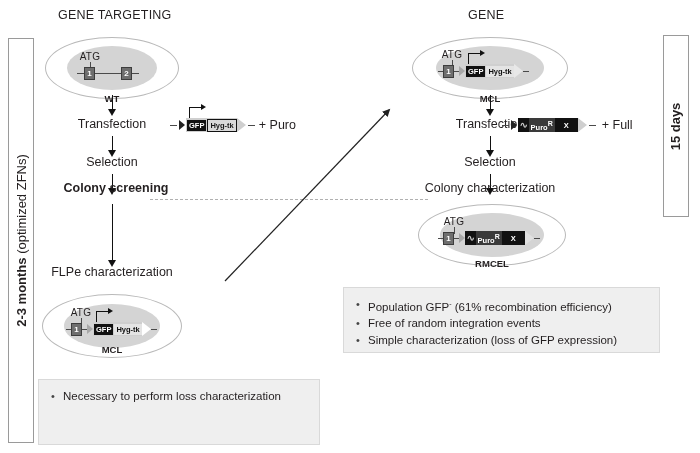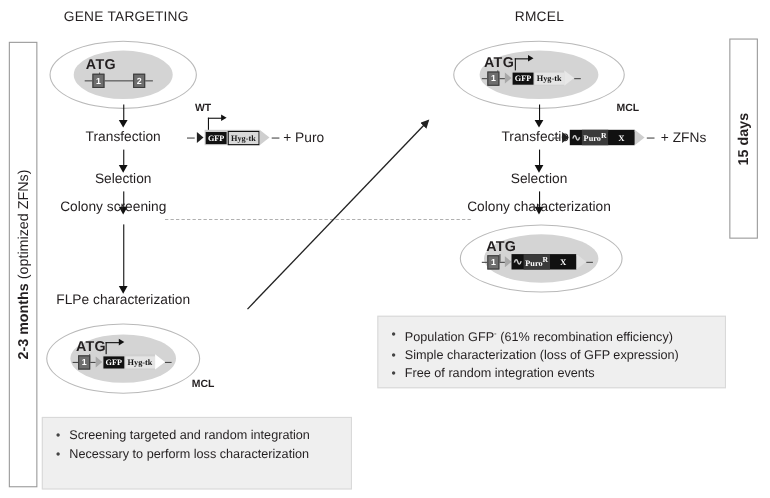--- a/index.html
+++ b/index.html
@@ -32,54 +32,54 @@
   .cell .membrane{
     position:absolute;left:0;top:0;width:100%;height:100%;
     border:1.2px solid #b9b9b9;border-radius:50%;background:#ffffff;
     box-sizing:border-box;
   }
   .cell .nucleus{
     position:absolute;border-radius:50%;background:#d4d4d4;
     box-sizing:border-box;
   }
   .cell .cell-label{
-    position:absolute;left:13px;width:100%;text-align:right;
+    position:absolute;left:0;width:100%;text-align:center;
     font-size:9.5px;font-weight:bold;white-space:nowrap;
   }
 
   
   .locus{position:absolute;display:flex;align-items:center;height:18px;}
   .tick{
     width:7px;height:0;border-top:1.4px solid #4a4a4a;
   }
   .exon{
     width:11px;height:13px;background:#6e6e6e;border:1px solid #3d3d3d;
     color:#ffffff;font-size:8px;font-weight:bold;line-height:12px;
     text-align:center;box-sizing:border-box;
   }
   .link{height:0;border-top:1.4px solid #4a4a4a;width:26px;}
 
   .atg-wrap{position:absolute;text-align:center;}
-  .atg-wrap .atg-text{font-size:13px;font-weight:bold;letter-spacing:.3px;}
+  .atg-wrap .atg-text{font-size:10px;font-weight:normal;letter-spacing:.3px;}
   .atg-wrap .atg-stem{
     width:0;height:7px;border-left:1.2px solid #4a4a4a;margin:0 auto;
   }
 
   
   .tri{
     width:0;height:0;border-top:5px solid transparent;border-bottom:5px solid transparent;
     border-left:6px solid #222222;
   }
   .tri-gray-sm{
     width:0;height:0;border-top:5px solid transparent;border-bottom:5px solid transparent;
     border-left:6px solid #a8a8a8;
   }
 
   
-  .cassette{position:relative;display:flex;align-items:flex-end;height:14px;font-family:Liberation Serif, serif;}
+  .cassette{position:relative;display:flex;align-items:flex-end;height:14px;}
   .cass-body{
     background:#cfcfcf;height:14px;display:flex;align-items:center;
     padding-left:1px;
   }
   .cass-tip{
     width:0;height:0;border-top:7px solid transparent;border-bottom:7px solid transparent;
     border-left:9px solid #cfcfcf;
   }
   .gene-dark{
     background:#111111;color:#ffffff;font-size:7.5px;font-weight:bold;
@@ -157,21 +157,21 @@
   .notebox li:before{
     content:"\2022";position:absolute;left:-12px;top:0;color:#444;font-size:11px;
   }
   sup.sm{font-size:7px;vertical-align:super;}
 </style>
 </head>
 <body>
 
 <div class="abs col-title" style="left:58px;top:8px;">GENE TARGETING</div>
 
-<div class="abs col-title" style="left:468px;top:8px;">RMCEL</div>
+<div class="abs col-title" style="left:468px;top:8px;">GENE</div>
 
 <div class="abs vbox" style="left:8px;top:38px;width:26px;height:405px;">
   <div class="vtext">
     <b>2-3 months</b><span> (optimized ZFNs)</span>
   </div>
 </div>
 
 <div class="abs vbox" style="left:663px;top:35px;width:26px;height:182px;">
   <div class="vtext" style="font-weight:bold;">15 days</div>
 </div>
@@ -208,21 +208,21 @@
   <div class="head" style="top:14px;"></div>
 </div>
 
 <div class="step" style="left:112px;top:155px;transform:translateX(-50%);">Selection</div>
 
 <div class="vArrow" style="left:112px;top:174px;height:21px;">
   <div class="shaft" style="height:15px;"></div>
   <div class="head" style="top:14px;"></div>
 </div>
 
-<div class="step" style="left:103px;top:182px;transform:translateX(-50%);top:181px;">Colony screening</div>
+<div class="step" style="left:116px;top:182px;transform:translateX(-50%);top:181px;font-weight:bold;">Colony screening</div>
 
 <div class="vArrow" style="left:112px;top:204px;height:64px;">
   <div class="shaft" style="height:57px;"></div>
   <div class="head" style="top:56px;"></div>
 </div>
 
 <div class="step" style="left:112px;top:265px;transform:translateX(-50%);">FLPe characterization</div>
 
 <div class="reagent" style="left:170px;top:118px;display:flex;align-items:center;gap:2px;">
   <div class="dash"></div>
@@ -333,21 +333,21 @@
   <div class="tri"></div>
   <div class="cassette" style="margin-left:-1px;">
     <div class="cass-body" style="background:#111111;">
       <div class="frt" style="color:#cfcfcf;margin:0 1px;">∿</div>
       <div class="gene-dark" style="background:#3a3a3a;"><span>Puro</span><sup class="sm">R</sup></div>
       <div class="gene-dark-wide">X</div>
     </div>
     <div class="cass-tip"></div>
   </div>
   <div class="dash"></div>
-  <div style="font-size:12.5px;margin-left:4px;">+ ZFNs</div>
+  <div style="font-size:12.5px;margin-left:4px;">+ Full</div>
 </div>
 
 <div class="cell" style="left:418px;top:204px;width:148px;height:62px;">
   <div class="membrane"></div>
   <div class="nucleus" style="left:22px;top:9px;width:104px;height:44px;"></div>
 
   <div class="atg-wrap" style="left:24px;top:12px;width:24px;">
     <div class="atg-text">ATG</div>
     <div class="atg-stem"></div>
   </div>
@@ -361,39 +361,39 @@
       <div class="cass-body" style="background:#111111;">
         <div class="frt" style="color:#cfcfcf;margin:0 1px;">∿</div>
         <div class="gene-dark" style="background:#3a3a3a;"><span>Puro</span><sup class="sm">R</sup></div>
         <div class="gene-dark-wide">X</div>
       </div>
       <div class="cass-tip" style="border-left-color:#e0e0e0;"></div>
     </div>
     <div class="tick" style="width:6px;"></div>
   </div>
 
+  <div class="cell-label" style="top:54px;">RMCEL</div>
 </div>
 
 <div class="dashed-sep" style="left:150px;top:199px;width:278px;"></div>
 
 <svg class="diag" style="left:0;top:0;width:700px;height:453px;">
   <defs>
     <marker id="dhead" markerWidth="7" markerHeight="7" refX="5" refY="3.2" orient="auto" markerUnits="strokeWidth">
       <path d="M0,0 L6.5,3.2 L0,6.4 z" fill="#222222"></path>
     </marker>
   </defs>
   <line x1="225" y1="281" x2="389" y2="110" stroke="#222222" stroke-width="1.2" marker-end="url(#dhead)"></line>
 </svg>
 
 <div class="notebox" style="left:343px;top:287px;width:317px;height:66px;">
   <ul>
     <li><span>Population GFP</span><sup class="sm">-</sup><span> (61% recombination efficiency)</span></li>
+    <li>Free of random integration events</li>
     <li>Simple characterization (loss of GFP expression)</li>
-    <li>Free of random integration events</li>
   </ul>
 </div>
 
 <div class="notebox" style="left:38px;top:379px;width:282px;height:66px;">
   <ul>
-    <li>Screening targeted and random integration</li>
     <li>Necessary to perform loss characterization</li>
   </ul>
 </div>
 
 </body></html>

